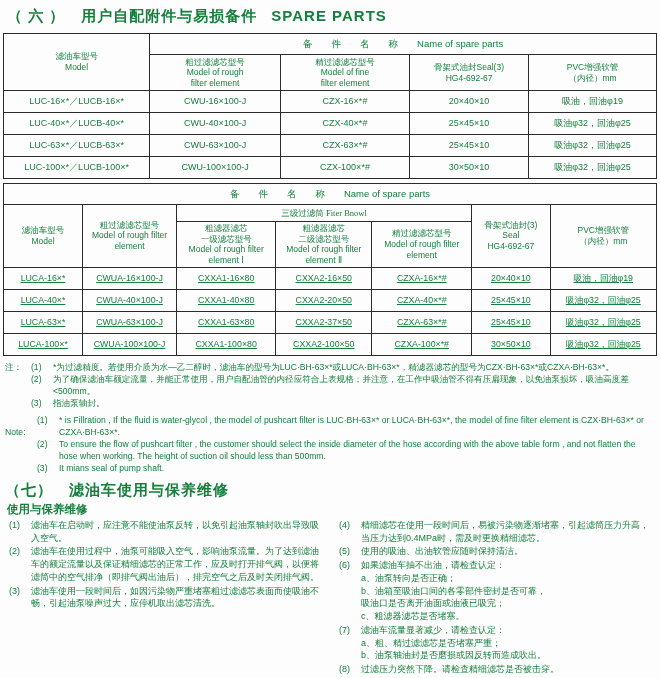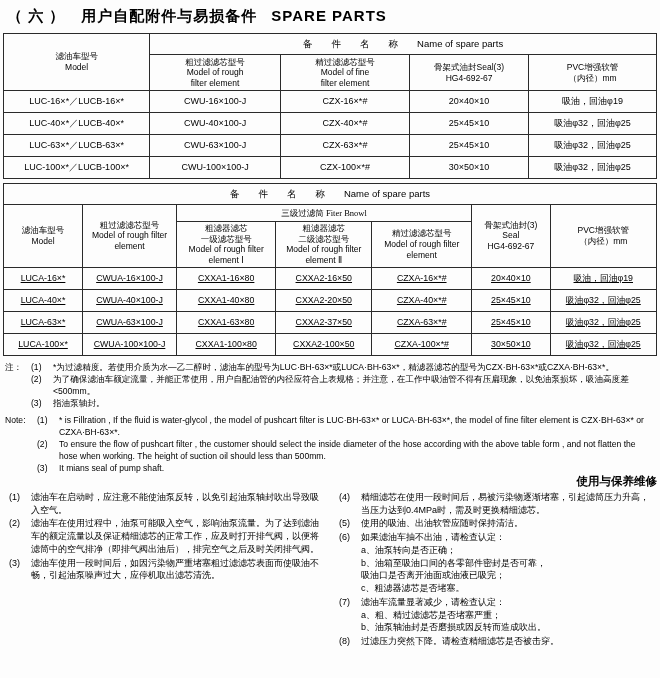--- a/index.html
+++ b/index.html
@@ -1,45 +1,45 @@
 <!DOCTYPE html>
 <html><head>
 <meta charset="utf-8">
 <style>
   html,body{margin:0;padding:0;background:#fff;}
   .page{
     width:660px;height:678px;box-sizing:border-box;
     padding:5px 3px 4px 3px;overflow:hidden;
-    background:#fdfdfd;color:#000000;
+    background:#fdfdfd;color:#15803d;
     font-family:"Liberation Sans","DejaVu Sans",sans-serif;
   }
   .doc-title{display:flex;align-items:baseline;gap:14px;
     font-size:15px;font-weight:bold;letter-spacing:1px;
     margin:2px 0 7px 4px;}
   table{width:100%;border-collapse:collapse;table-layout:fixed;}
   td{border:1px solid #2a2a2a;text-align:center;vertical-align:middle;
      font-size:8.5px;line-height:1.25;padding:1px 2px;
      white-space:pre-line;overflow:hidden;}
   .t1 .hdr-top{height:18px;font-size:9.5px;}
   .t1 .hdr{height:36px;}
   .t1 .datarow td{height:19px;font-size:9px;}
   .t2{margin-top:4px;}
   .t2 .hdr-top{height:18px;font-size:9.5px;}
   .t2 .datarow td{height:19px;font-size:8.8px;text-decoration:underline;}
   .bowl-hdr{height:14px;font-family:Liberation Serif, serif;}
   .sub-hdr{height:44px;}
   .note-block{display:flex;margin:5px 2px 0 2px;font-size:8.6px;line-height:1.4;}
   .note-label{flex:0 0 26px;font-weight:normal;white-space:nowrap;}
-  .note-label.en{flex:0 0 32px;}
+  .note-label.en{flex:0 0 32px;margin-top:12px;}
   .note-items{flex:1;}
   .note-item{display:flex;}
   .note-item .num{flex:0 0 22px;}
   .note-item .txt{flex:1;white-space:pre-line;}
   .sec-heading{font-size:15px;font-weight:bold;letter-spacing:1px;margin:7px 0 2px 2px;}
-  .sec-subheading{font-size:11.5px;font-weight:bold;margin:0 0 2px 4px;text-align:right;}
+  .sec-subheading{font-size:11.5px;font-weight:bold;margin:0 0 2px 4px;}
   .cols{display:flex;gap:14px;margin:1px 2px 0 6px;}
   .col{flex:1;font-size:9px;line-height:1.42;}
   .m-item{display:flex;margin-bottom:1px;}
   .m-item .num{flex:0 0 22px;}
   .m-item .txt{flex:1;white-space:pre-line;}
 </style>
 </head>
 <body>
 
 <div class="page">
@@ -214,20 +214,21 @@
         <span class="num">(2)</span>
         <span class="txt">To ensure the flow of pushcart filter , the customer should select the inside diameter of the hose according with the above table form , and not flatten the hose when working. The height of suction oil should less than 500mm.</span>
       </div>
       <div class="note-item">
         <span class="num">(3)</span>
         <span class="txt">It mians seal of pump shaft.</span>
       </div>
     </div>
   </div>
 
+  <div class="sec-heading">（七）　滤油车使用与保养维修</div>
   <div class="sec-subheading">使用与保养维修</div>
 
   <div class="cols">
     <div class="col">
       <div class="m-item">
         <span class="num">(1)</span>
         <span class="txt">滤油车在启动时，应注意不能使油泵反转，以免引起油泵轴封吹出导致吸入空气。</span>
       </div>
       <div class="m-item">
         <span class="num">(2)</span>

